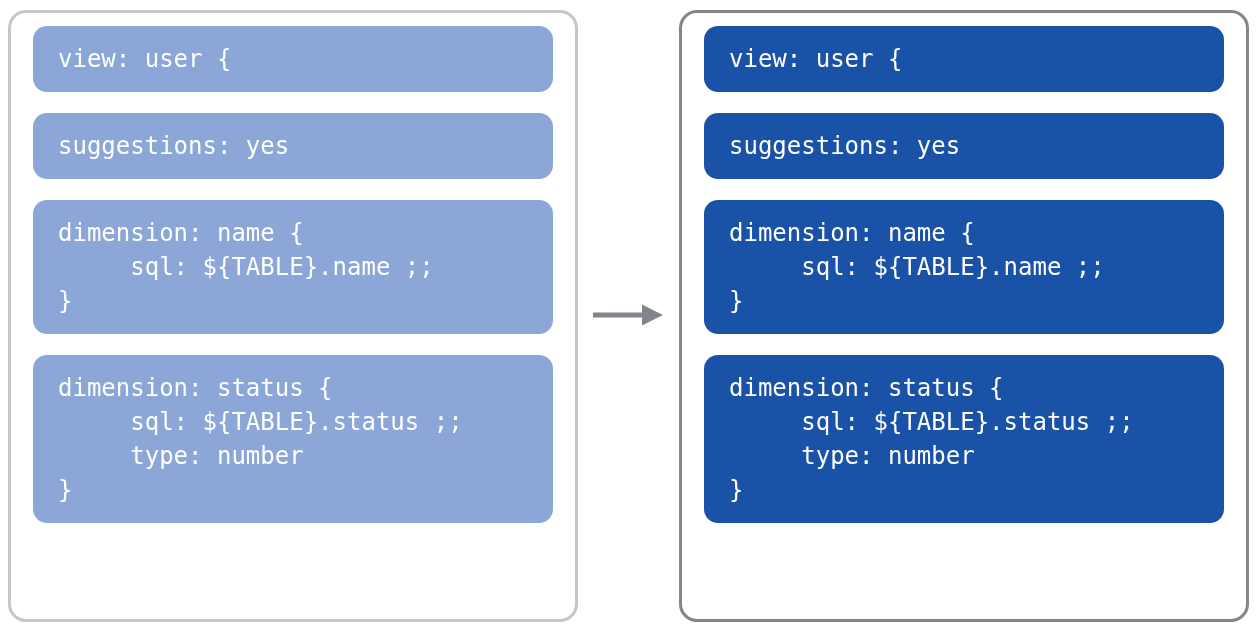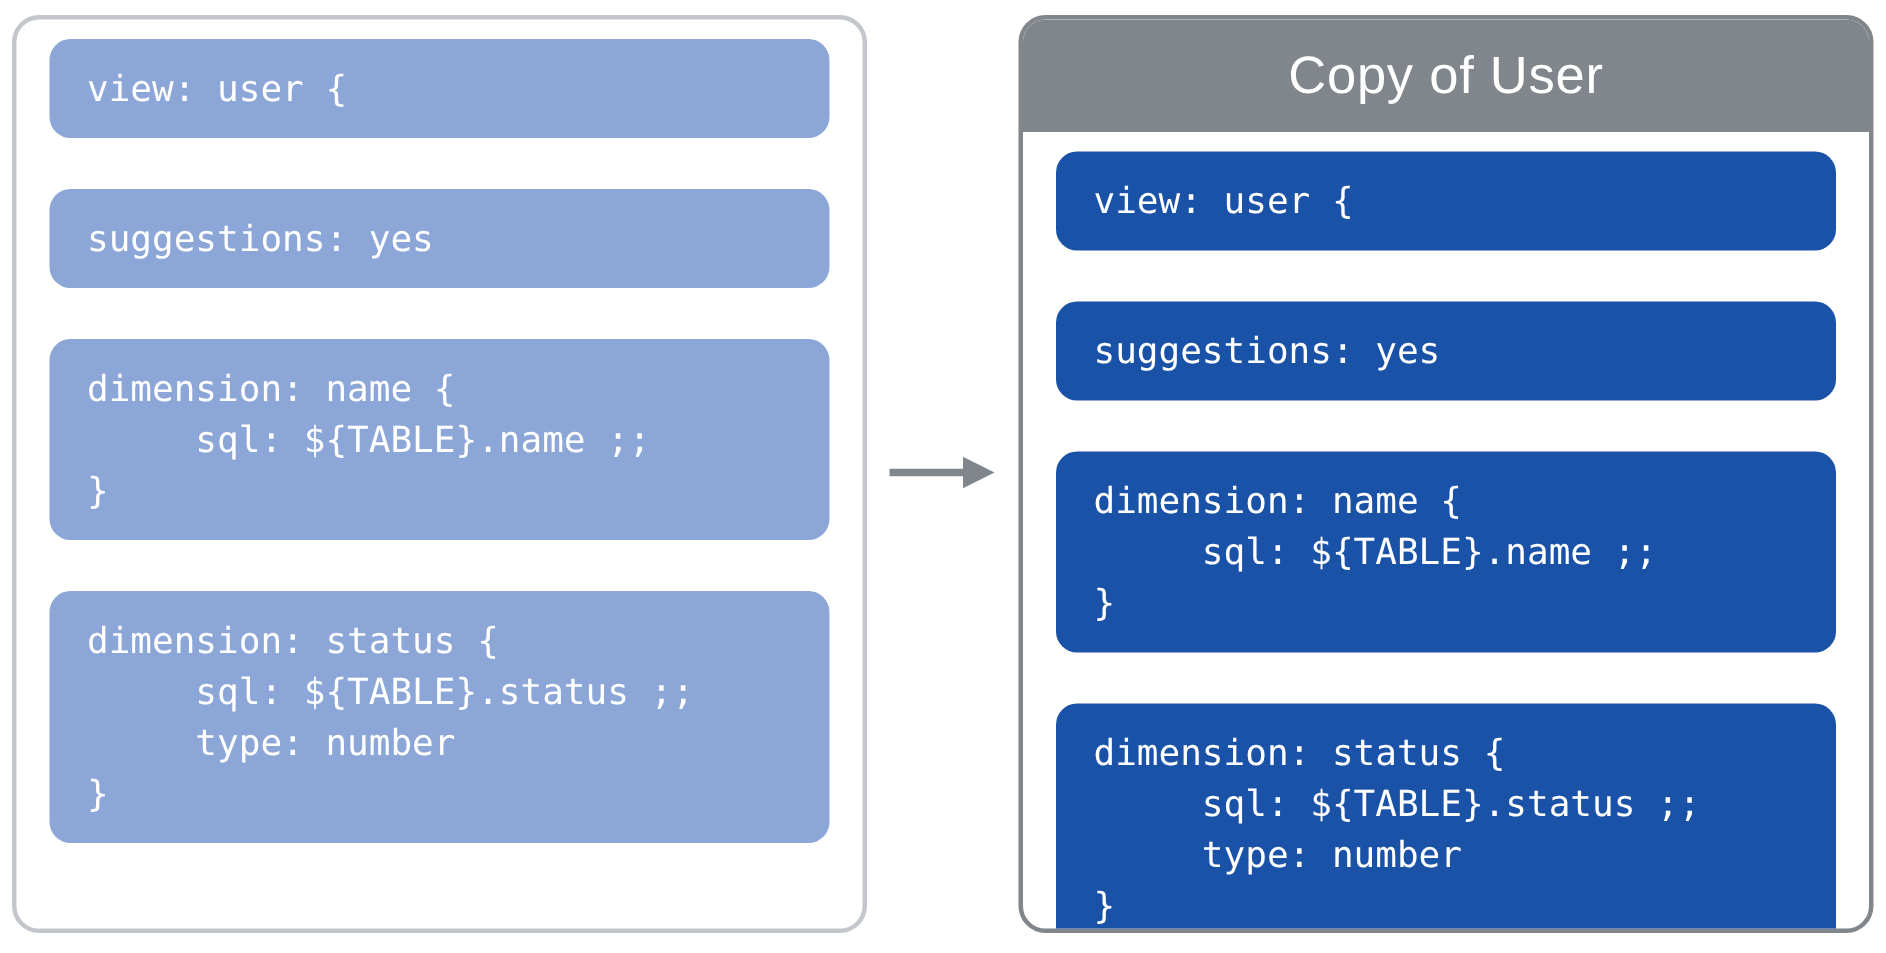--- a/index.html
+++ b/index.html
@@ -43,21 +43,21 @@
     font-size: 35px;
     font-weight: 500;
     letter-spacing: 0.5px;
     line-height: 1;
   }
 
   .panel-body {
     padding: 13px 22px 0 22px;
     display: flex;
     flex-direction: column;
-    gap: 34px;
+    gap: 21px;
   }
 
   .code-block {
     margin: 0;
     border-radius: 14px;
     padding: 16px 25px;
     color: #ffffff;
     font-family: "DejaVu Sans Mono", "Liberation Mono", monospace;
     font-size: 24px;
     line-height: 34px;
@@ -95,23 +95,20 @@
 }</pre>
     </div>
   </section>
 
   <svg class="arrow" viewBox="0 0 72 24" aria-hidden="true">
     <line x1="1" y1="12" x2="53" y2="12" stroke-width="5"></line>
     <polygon points="50,1.5 71,12 50,22.5"></polygon>
   </svg>
 
   <section class="panel panel-right">
-    <header class="panel-header">
-      <span class="panel-title">Copy of User</span>
-    </header>
     <div class="panel-body">
       <pre class="code-block">view: user {</pre>
       <pre class="code-block">suggestions: yes</pre>
       <pre class="code-block">dimension: name {
      sql: ${TABLE}.name ;;
 }</pre>
       <pre class="code-block">dimension: status {
      sql: ${TABLE}.status ;;
      type: number
 }</pre>

